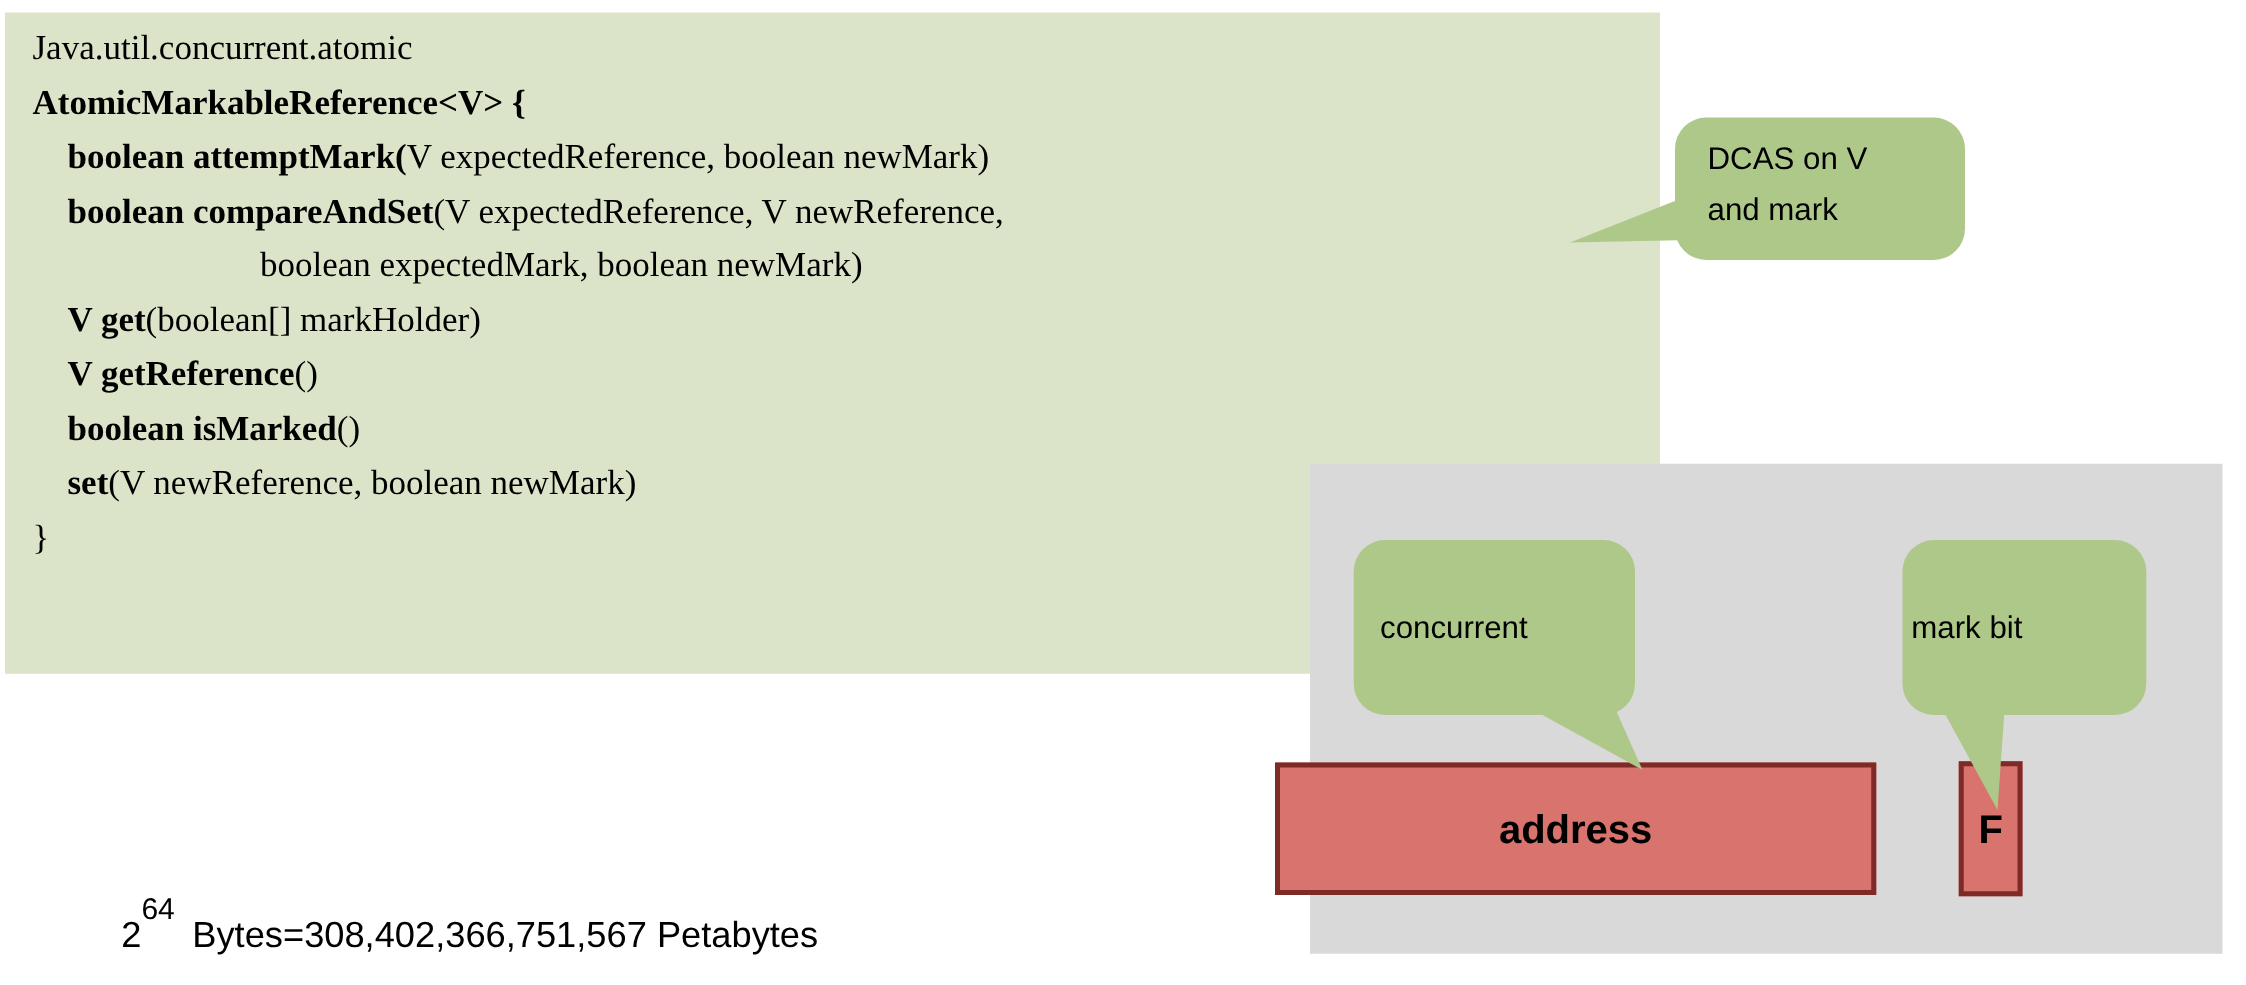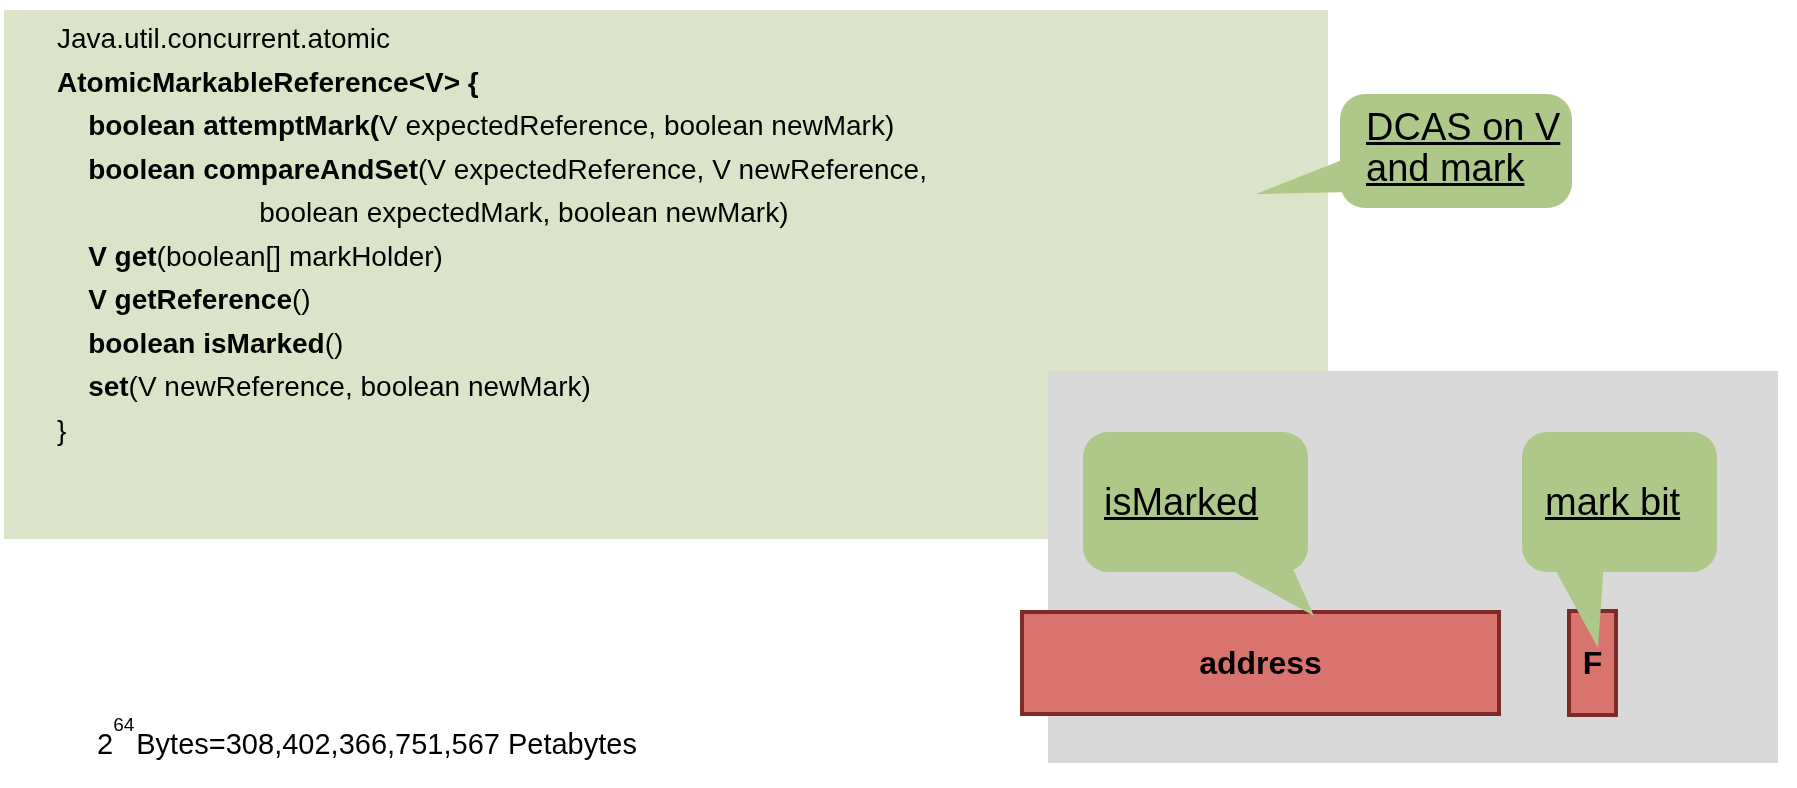--- a/index.html
+++ b/index.html
@@ -19,23 +19,23 @@
     font-family: "Liberation Sans", sans-serif;
     color: var(--text);
   }
   .code-block {
     position: absolute; left: 4px; top: 10px; width: 1324px; height: 529px;
     background: var(--code-bg);
     z-index: 1;
   }
   .code-lines {
     padding: 7px 0 0 22px;
-    font-family: Liberation Sans, sans-serif;
+    font-family: Liberation Serif, serif;
     font-size: 28px; line-height: 43.5px;
-    white-space: pre; color: var(--text); margin-left: 31px;
+    white-space: pre; color: var(--text);
   }
   .code-lines .b { font-weight: bold; }
   .gray-panel {
     position: absolute; left: 1048px; top: 371px; width: 730px; height: 392px;
     background: var(--panel-gray);
     z-index: 2;
   }
   .mem-box {
     position: absolute; z-index: 3;
     background: var(--box-red-fill);
@@ -47,40 +47,40 @@
   .flag-box   { left: 1567px; top: 609px; width: 51px;  height: 108px; }
   .tails {
     position: absolute; left: 0; top: 0; width: 1797px; height: 788px;
     z-index: 4; pointer-events: none;
   }
   .tails polygon { fill: var(--bubble-green); }
   .callout {
     position: absolute; z-index: 5;
     background: var(--bubble-green);
     border-radius: 25px;
-    font-size: 38px; color: var(--text); text-decoration: underline;
+    font-size: 25px; color: var(--text);
   }
   .callout-dcas {
     left: 1340px; top: 94px; width: 232px; height: 114px;
     padding: 13px 0 0 26px; line-height: 41px;
   }
   .callout-ref {
     left: 1083px; top: 432px; width: 225px; height: 140px;
     display: flex; align-items: center; padding-left: 21px;
   }
   .callout-mark {
     left: 1522px; top: 432px; width: 195px; height: 140px;
-    display: flex; align-items: center; padding-left: 23px;
+    display: flex; align-items: center; padding-left: 7px;
   }
   .footnote {
     position: absolute; left: 97px; top: 726px; z-index: 1;
     font-size: 29px; color: var(--text);
   }
   .footnote sup {
-    font-size: 19px; position: relative; top: -12px; margin-right: 2px;
+    font-size: 24px; position: relative; top: -12px; margin-right: 14px;
   }
 </style>
 </head>
 <body>
 
 <div class="slide">
 
   <div class="code-block">
     <div class="code-lines"><div><span>Java.util.concurrent.atomic</span></div><div><span class="b">AtomicMarkableReference&lt;V&gt; {</span></div><div><span>    </span><span class="b">boolean attemptMark(</span><span>V expectedReference, boolean newMark)</span></div><div><span>    </span><span class="b">boolean compareAndSet</span><span>(V expectedReference, V newReference,</span></div><div><span>                          boolean expectedMark, boolean newMark)</span></div><div><span>    </span><span class="b">V get</span><span>(boolean[] markHolder)</span></div><div><span>    </span><span class="b">V getReference</span><span>()</span></div><div><span>    </span><span class="b">boolean isMarked</span><span>()</span></div><div><span>    </span><span class="b">set</span><span>(V newReference, boolean newMark)</span></div><div><span>}</span></div></div>
   </div>
@@ -100,21 +100,21 @@
     <polygon points="1216,562 1290,562 1314,616"></polygon>
     <polygon points="1551,562 1604,562 1598,648"></polygon>
   </svg>
 
   <div class="callout callout-dcas">
     <div>DCAS on V</div>
     <div>and mark</div>
   </div>
 
   <div class="callout callout-ref">
-    <span>isMarked</span>
+    <span>concurrent</span>
   </div>
 
   <div class="callout callout-mark">
     <span>mark bit</span>
   </div>
 
   <div class="footnote">
     <span>2</span><sup>64</sup><span>Bytes=308,402,366,751,567 Petabytes</span>
   </div>
 

